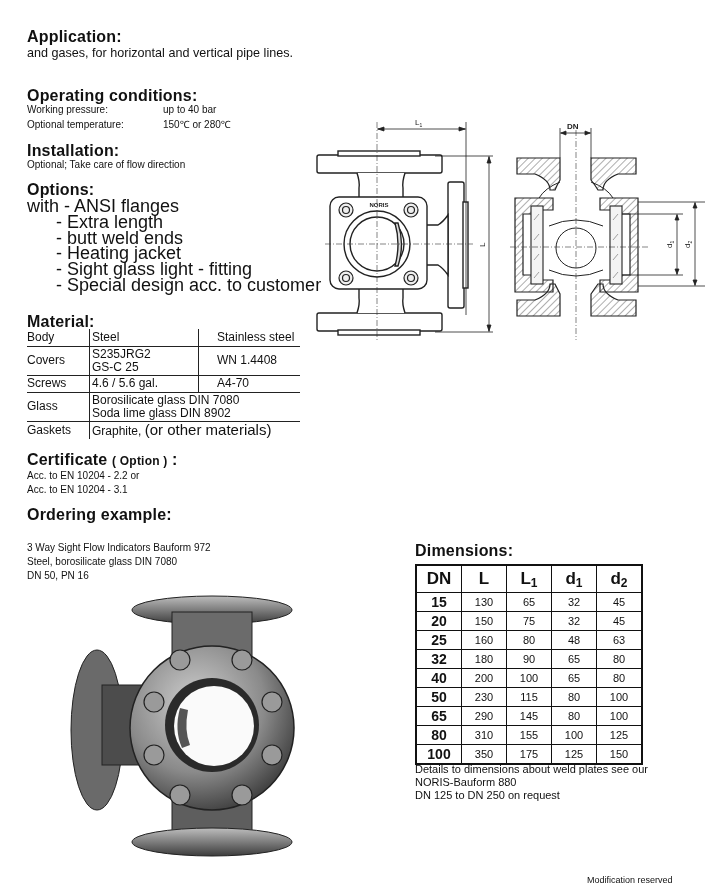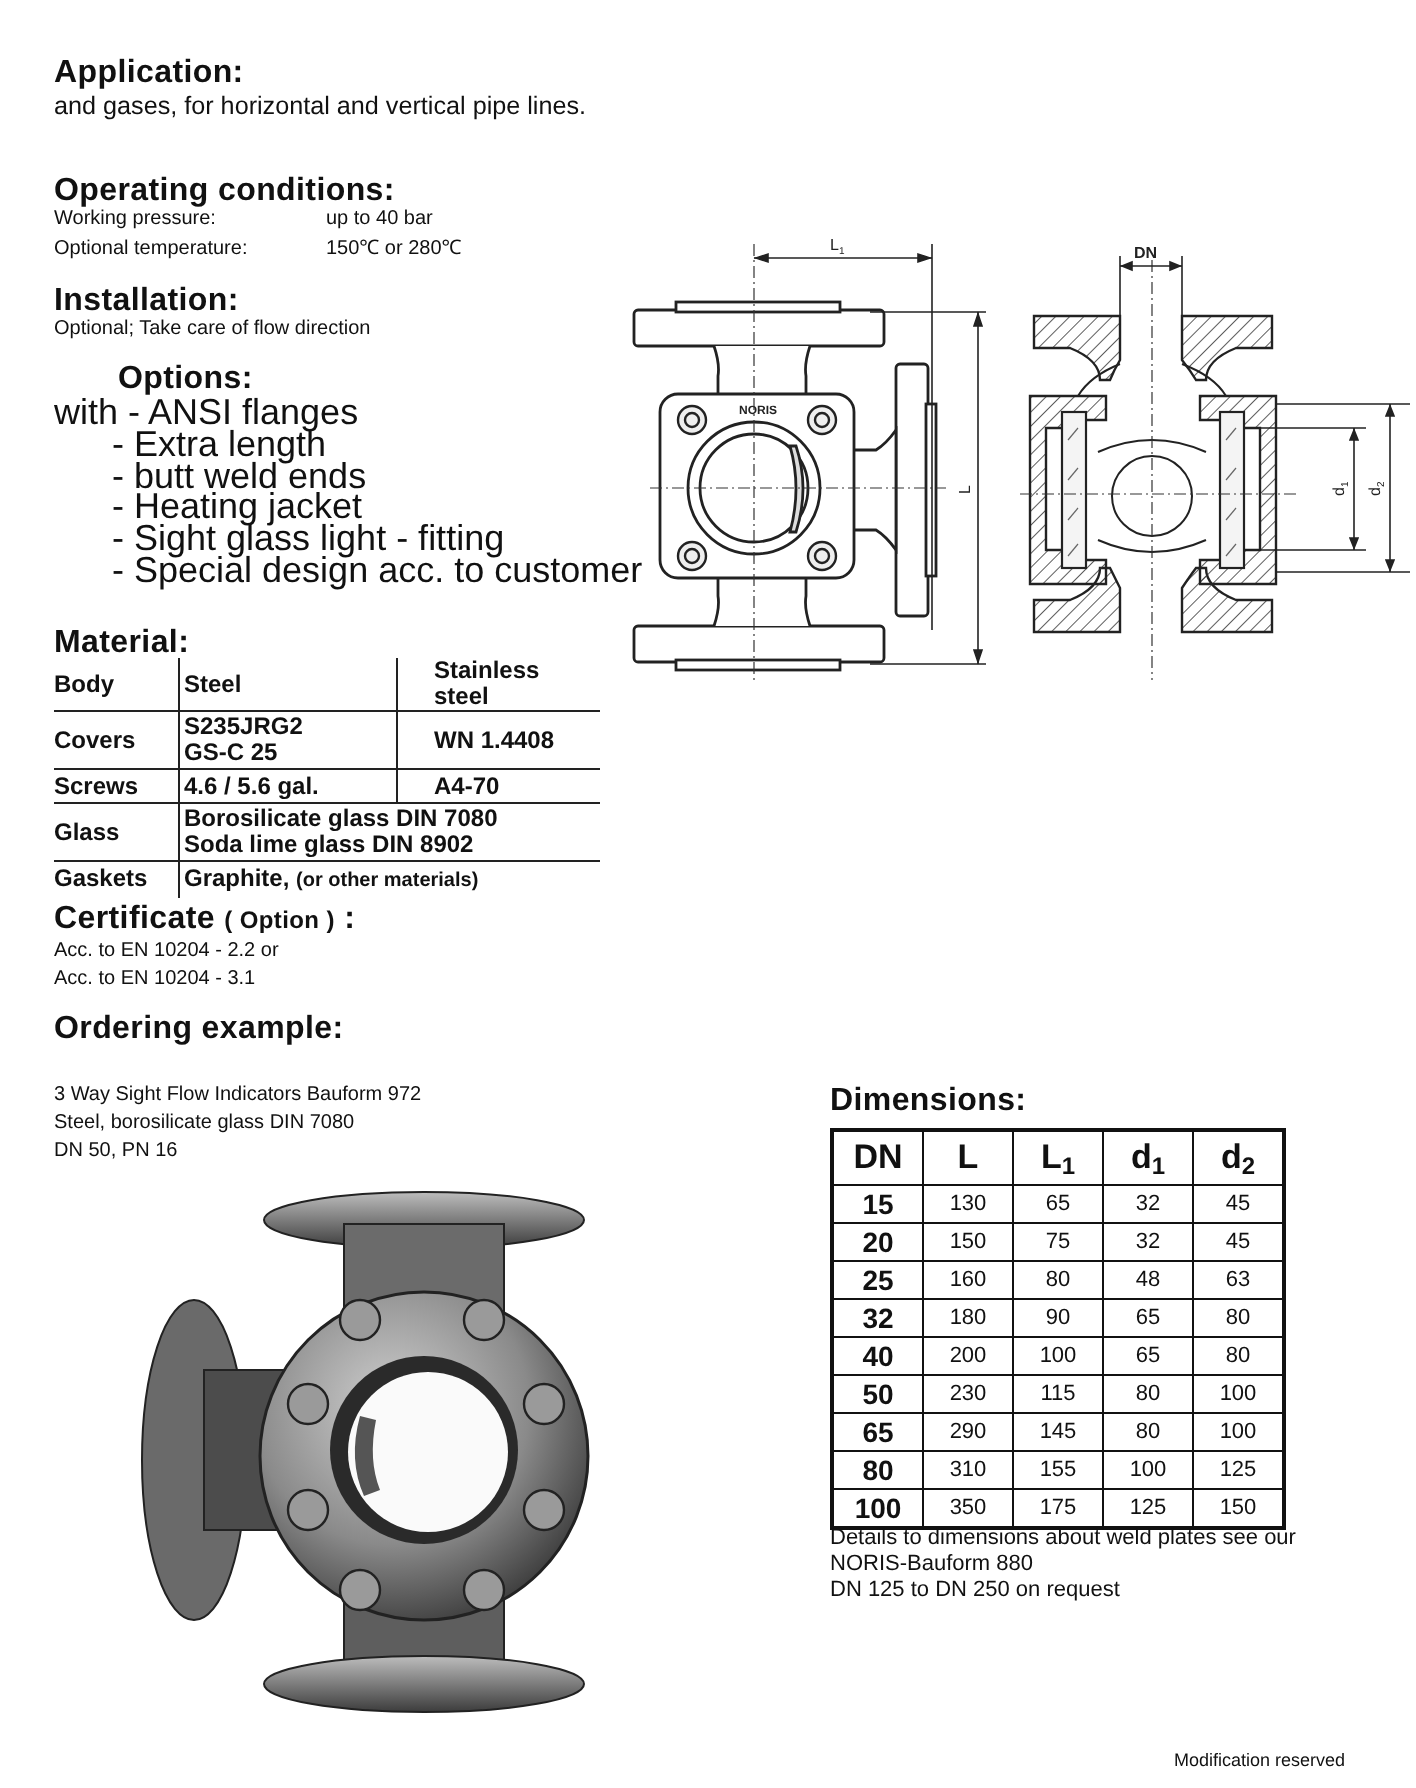--- a/index.html
+++ b/index.html
@@ -6,27 +6,27 @@
   body { width: 708px; height: 894px; position: relative; overflow: hidden;
          font-family: "Liberation Sans", sans-serif; color: #111; }
   .abs { position: absolute; }
   .h { font-weight: bold; font-size: 16px; line-height: 18px; letter-spacing: 0.2px; }
   .t12 { font-size: 12.5px; line-height: 16px; }
   .t11 { font-size: 10px; line-height: 14px; }
 
   
   #mat { position: absolute; left: 27px; top: 329px; width: 273px; border-collapse: collapse;
          font-size: 12px; }
-  #mat td { padding: 0 2px 0 0; vertical-align: middle; line-height: 13px; font-weight: bold; }
+  #mat td { padding: 0 2px 0 0; vertical-align: middle; line-height: 13px; }
   #mat tr { border-bottom: 1px solid #222; }
   #mat tr:last-child { border-bottom: none; margin-top: 37px; }
   #mat td.c1 { width: 60px; }
   #mat td.c2 { border-left: 1px solid #222; padding-left: 2px; width: 104px; }
   #mat td.c3 { border-left: 1px solid #222; padding-left: 18px; }
-  #mat .small { font-size: 10px; }
+  #mat .small { font-size: 15px; }
 
   
   #dim { position: absolute; left: 415px; top: 564px; border-collapse: collapse; border: 2px solid #111; }
   #dim th, #dim td { border: 1px solid #111; text-align: center; padding: 0; }
   #dim th { height: 26px; font-size: 17px; font-weight: bold; }
   #dim td { height: 18px; font-size: 11px; }
   #dim td.dn { font-weight: bold; font-size: 14px; }
   #dim .w0 { width: 44px; } #dim .w1 { width: 44px; } #dim .w2 { width: 44px; }
   #dim .w3 { width: 44px; } #dim .w4 { width: 44px; }
   #dim sub { font-size: 12px; vertical-align: -3px; }
@@ -41,21 +41,21 @@
 
 <div class="abs h" style="left:27px;top:87px;">Operating conditions:</div>
 <div class="abs t11" style="left:27px;top:103px;">Working pressure:</div>
 <div class="abs t11" style="left:163px;top:103px;">up to 40 bar</div>
 <div class="abs t11" style="left:27px;top:118px;">Optional temperature:</div>
 <div class="abs t11" style="left:163px;top:118px;">150℃ or 280℃</div>
 
 <div class="abs h" style="left:27px;top:142px;">Installation:</div>
 <div class="abs t11" style="left:27px;top:158px;">Optional;  Take care of flow direction</div>
 
-<div class="abs h" style="left:27px;top:181px;margin-left:32px;">Options:</div>
+<div class="abs h" style="left:27px;top:181px;">Options:</div>
 <div class="abs" style="left:27px;top:199px;font-size:18px;line-height:15.8px;">
   <div>with - ANSI flanges</div>
   <div style="padding-left:29px;">- Extra length</div>
   <div style="padding-left:29px;">- butt weld ends</div>
   <div style="padding-left:29px;">- Heating jacket</div>
   <div style="padding-left:29px;">- Sight glass light - fitting</div>
   <div style="padding-left:29px;">- Special design acc. to customer</div>
 </div>
 
 <div class="abs h" style="left:27px;top:313px;">Material:</div>

